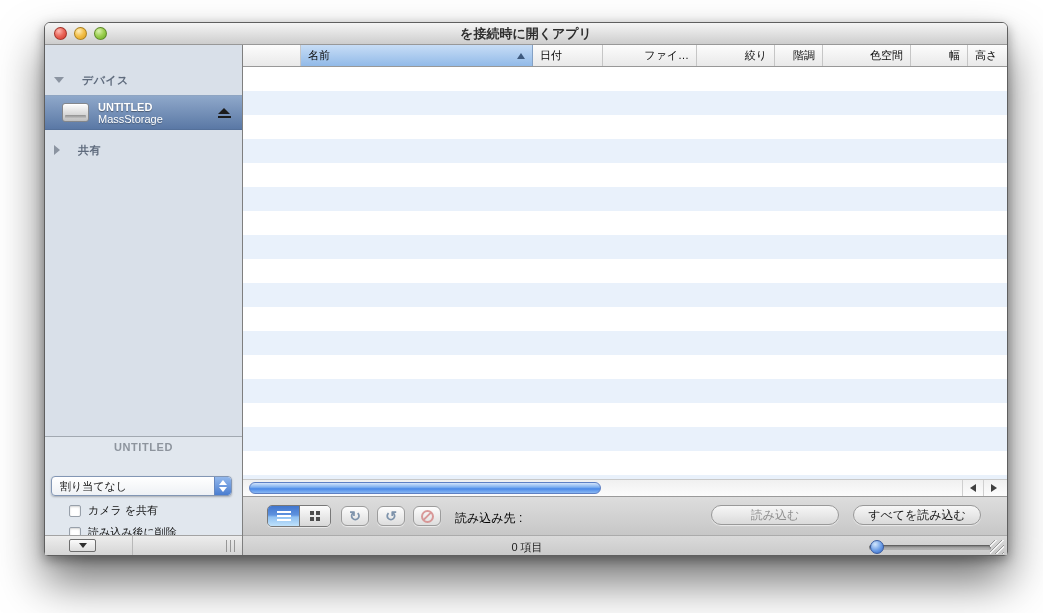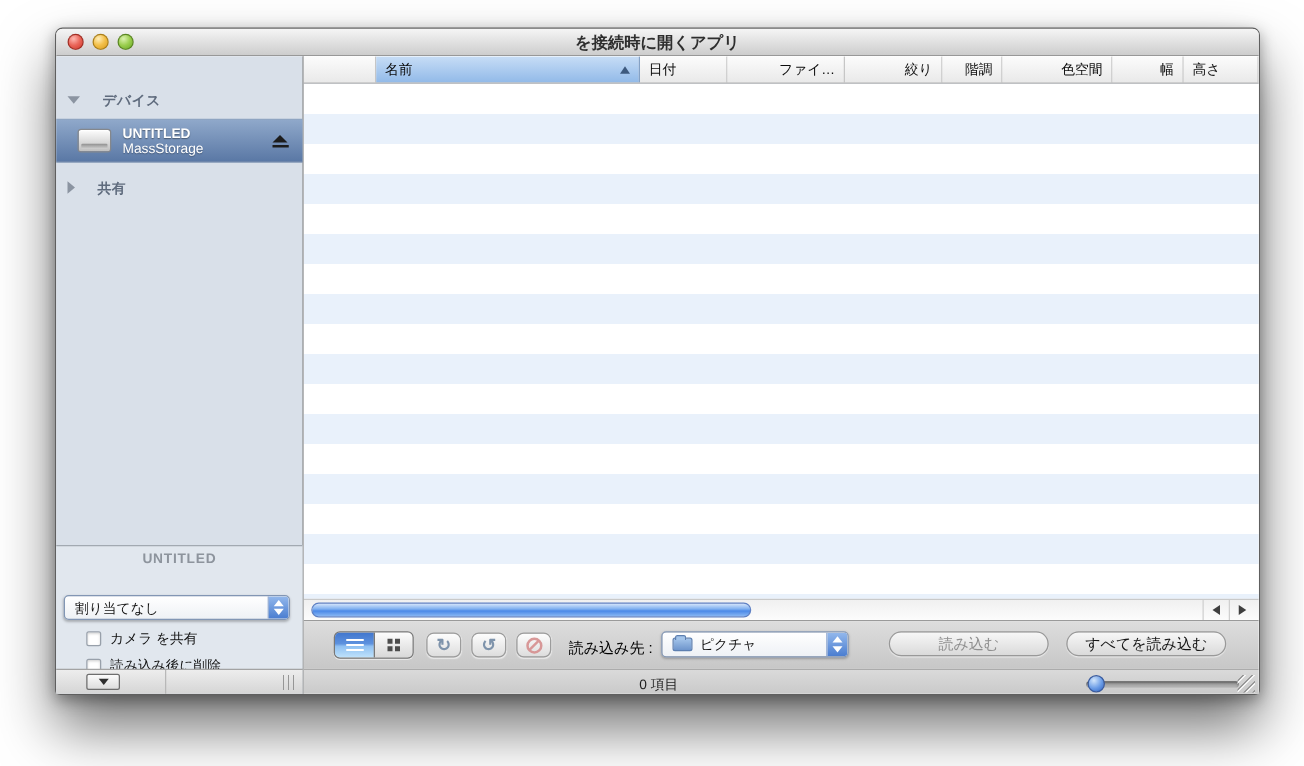--- a/index.html
+++ b/index.html
@@ -211,21 +211,21 @@
         </div>
         <div class="grip-v"></div>
       </div>
     </div>
 
     <div class="main">
       <div class="table-header" id="table-header">
           <div class="th" style="width: 58px;">
             <span></span>
           </div>
-          <div class="th sorted" style="width: 211px;">
+          <div class="th sorted" style="width: 232px;">
             <span>名前</span>
             <span class="sort-arrow"></span>
           </div>
           <div class="th" style="width: 70px;">
             <span>日付</span>
           </div>
           <div class="th" style="width: 94px; justify-content: flex-end;">
             <span>ファイ…</span>
           </div>
           <div class="th right" style="width: 78px;">
@@ -271,25 +271,20 @@
             <span class="rot">↻</span>
           </div>
         <div class="tb-btn b2">
             <span class="rot">↺</span>
           </div>
         <div class="tb-btn b3">
             <span class="stop-icon"></span>
           </div>
 
         <span class="dest-label">読み込み先 :</span>
-        <div class="popup dest">
-          <span class="folder-icon"></span>
-          <span>ピクチャ</span>
-          <span class="stepper"></span>
-        </div>
 
         <div class="pill-btn import">読み込む</div>
         <div class="pill-btn import-all">すべてを読み込む</div>
       </div>
 
       <div class="statusbar">
         <span class="status-text">0 項目</span>
         <div class="slider">
           <div class="slider-track"></div>
           <div class="slider-knob"></div>

